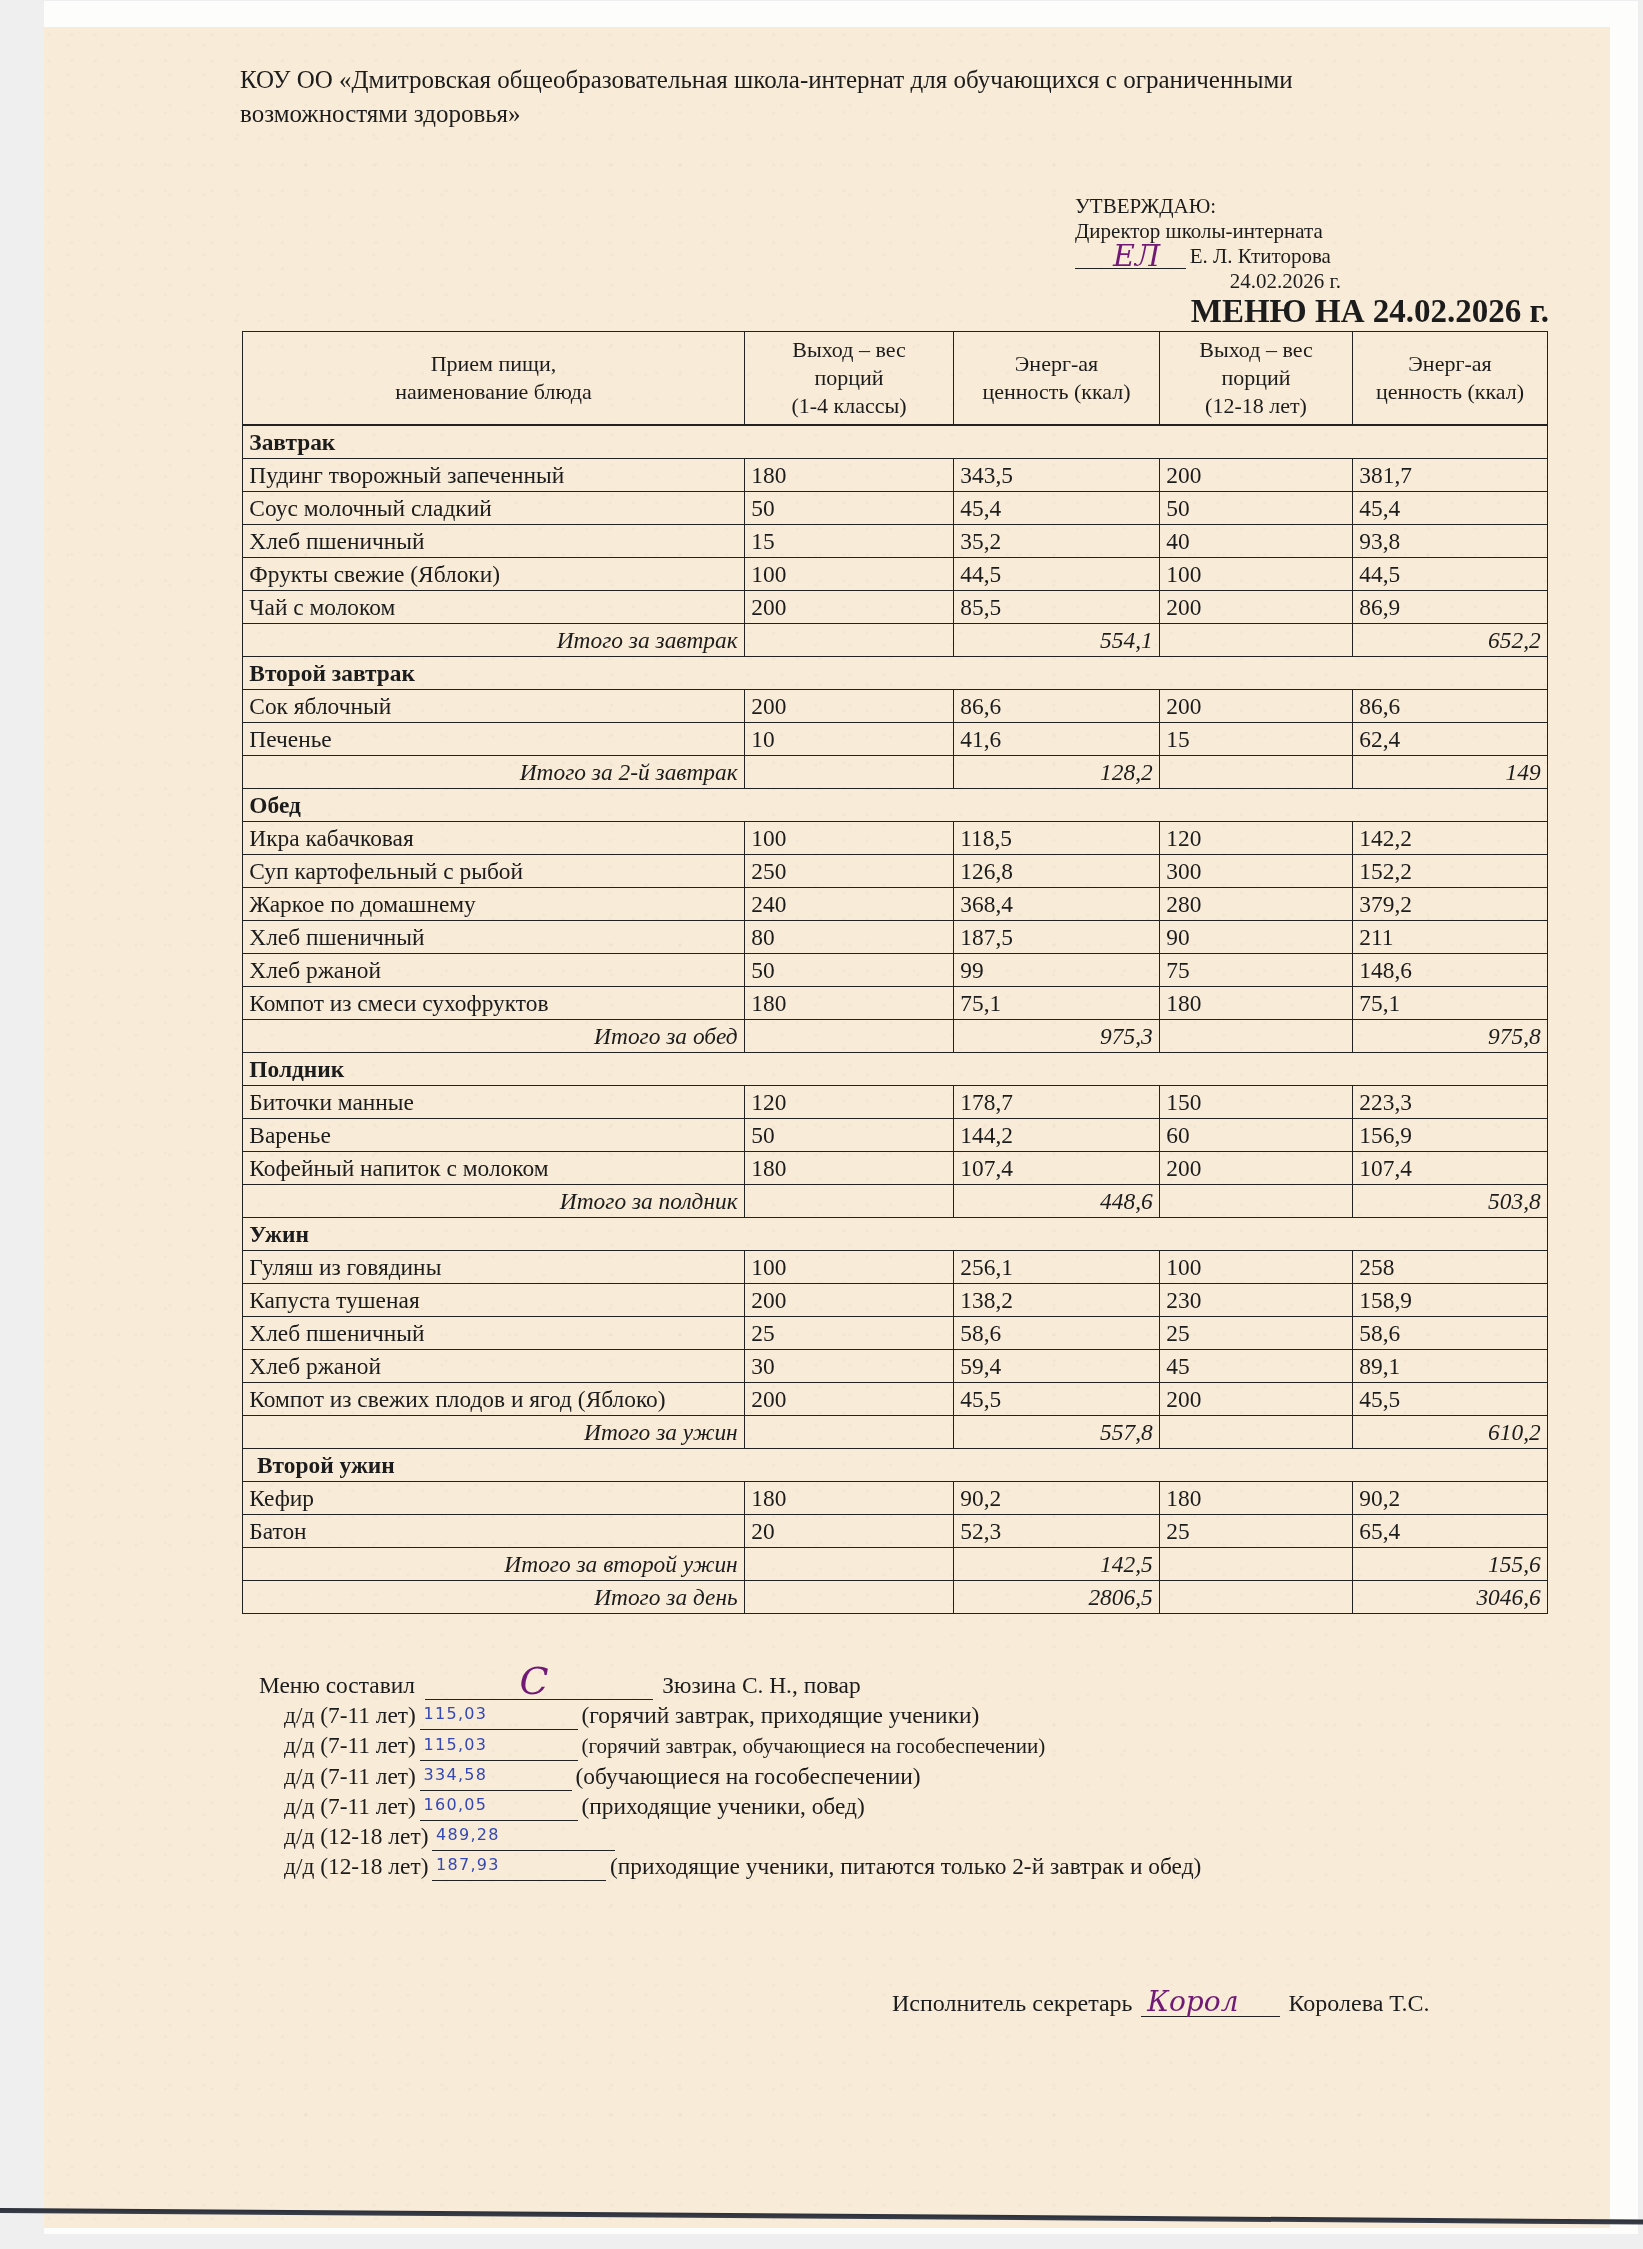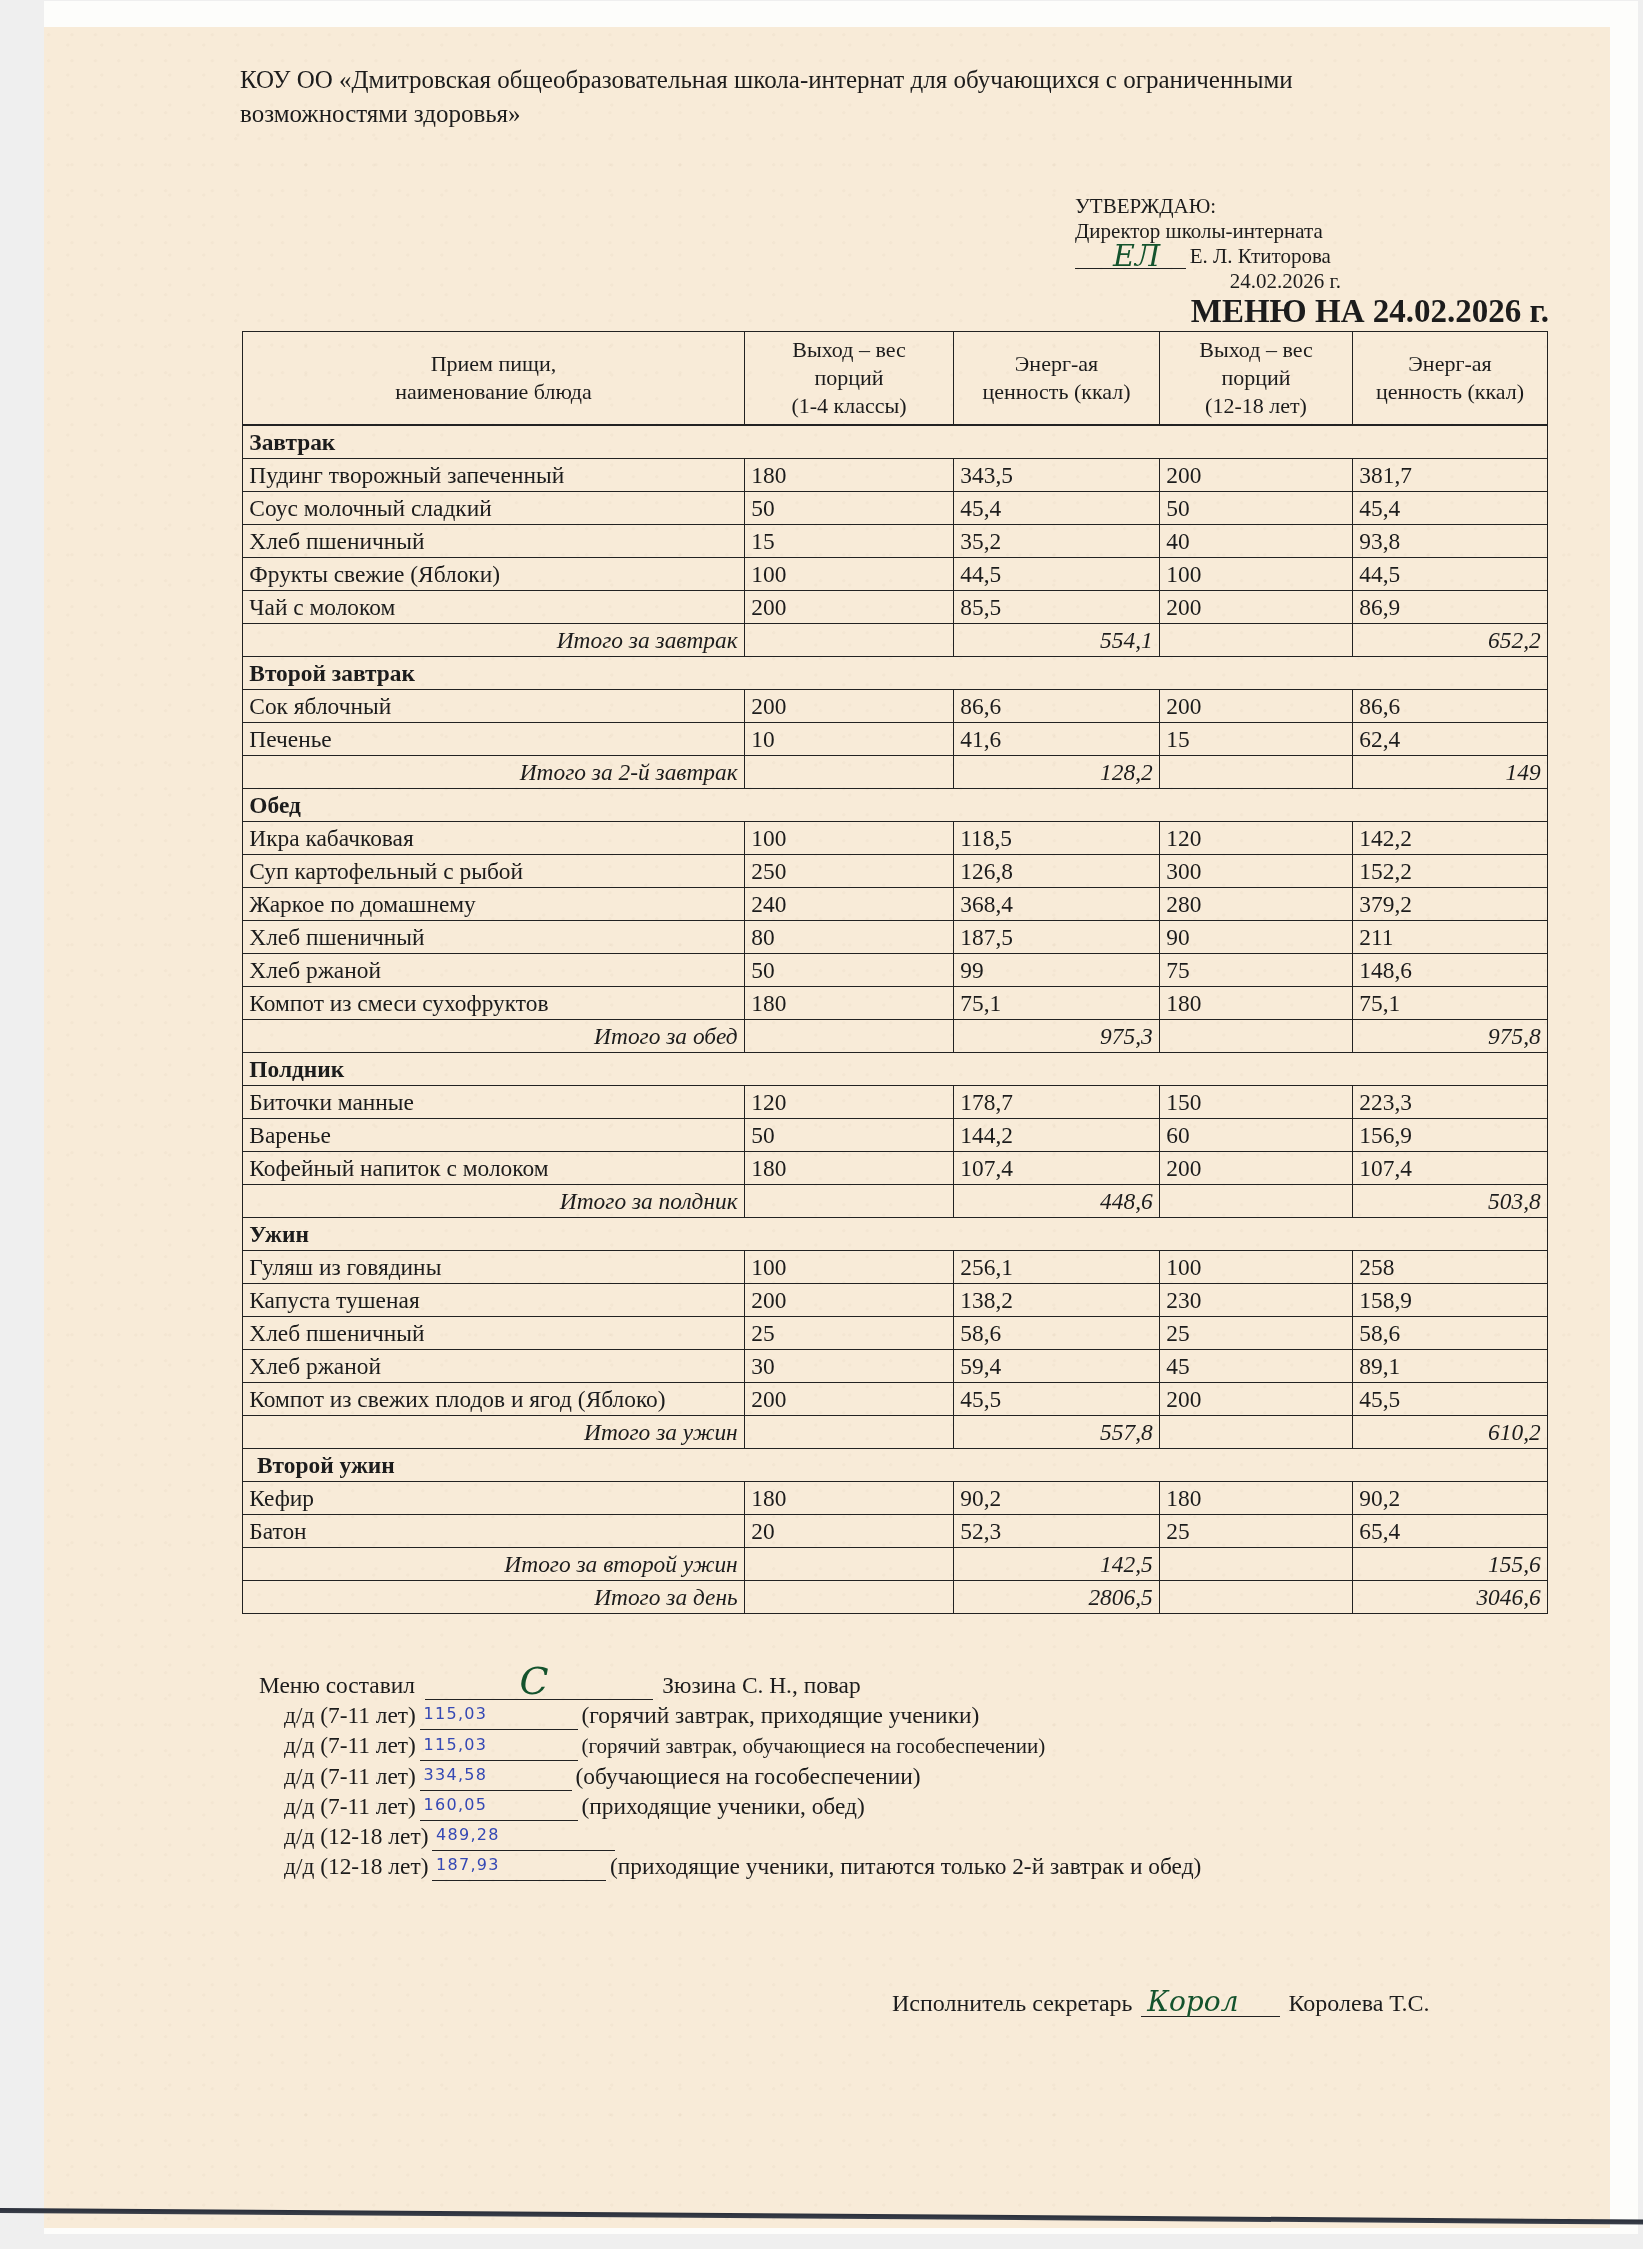--- a/index.html
+++ b/index.html
@@ -36,21 +36,21 @@
     }
     .approve .line { white-space: nowrap; }
     .approve .sig-row { display: flex; align-items: flex-end; }
     .approve .sig-blank {
       display: inline-block; width: 111px; border-bottom: 1.3px solid #222;
       height: 23px; position: relative; margin-right: 3.8px;
     }
     .approve .date { text-align: right; padding-right: 0; width: 266px; }
     .sig-scribble {
       position: absolute; font-family: "DejaVu Serif", serif; font-style: italic;
-      color: #14532d; font-size: 30px; line-height: 1;
+      color: #701a75; font-size: 30px; line-height: 1;
     }
     .title {
       position: absolute; left: 240px; top: 292px; width: 1309px; text-align: right;
       font-size: 33px; font-weight: bold; line-height: 38px;
     }
     table.menu {
       position: absolute; left: 242px; top: 331px; width: 1305px;
       border-collapse: collapse; font-size: 23.4px; table-layout: fixed;
     }
     table.menu td, table.menu th {

